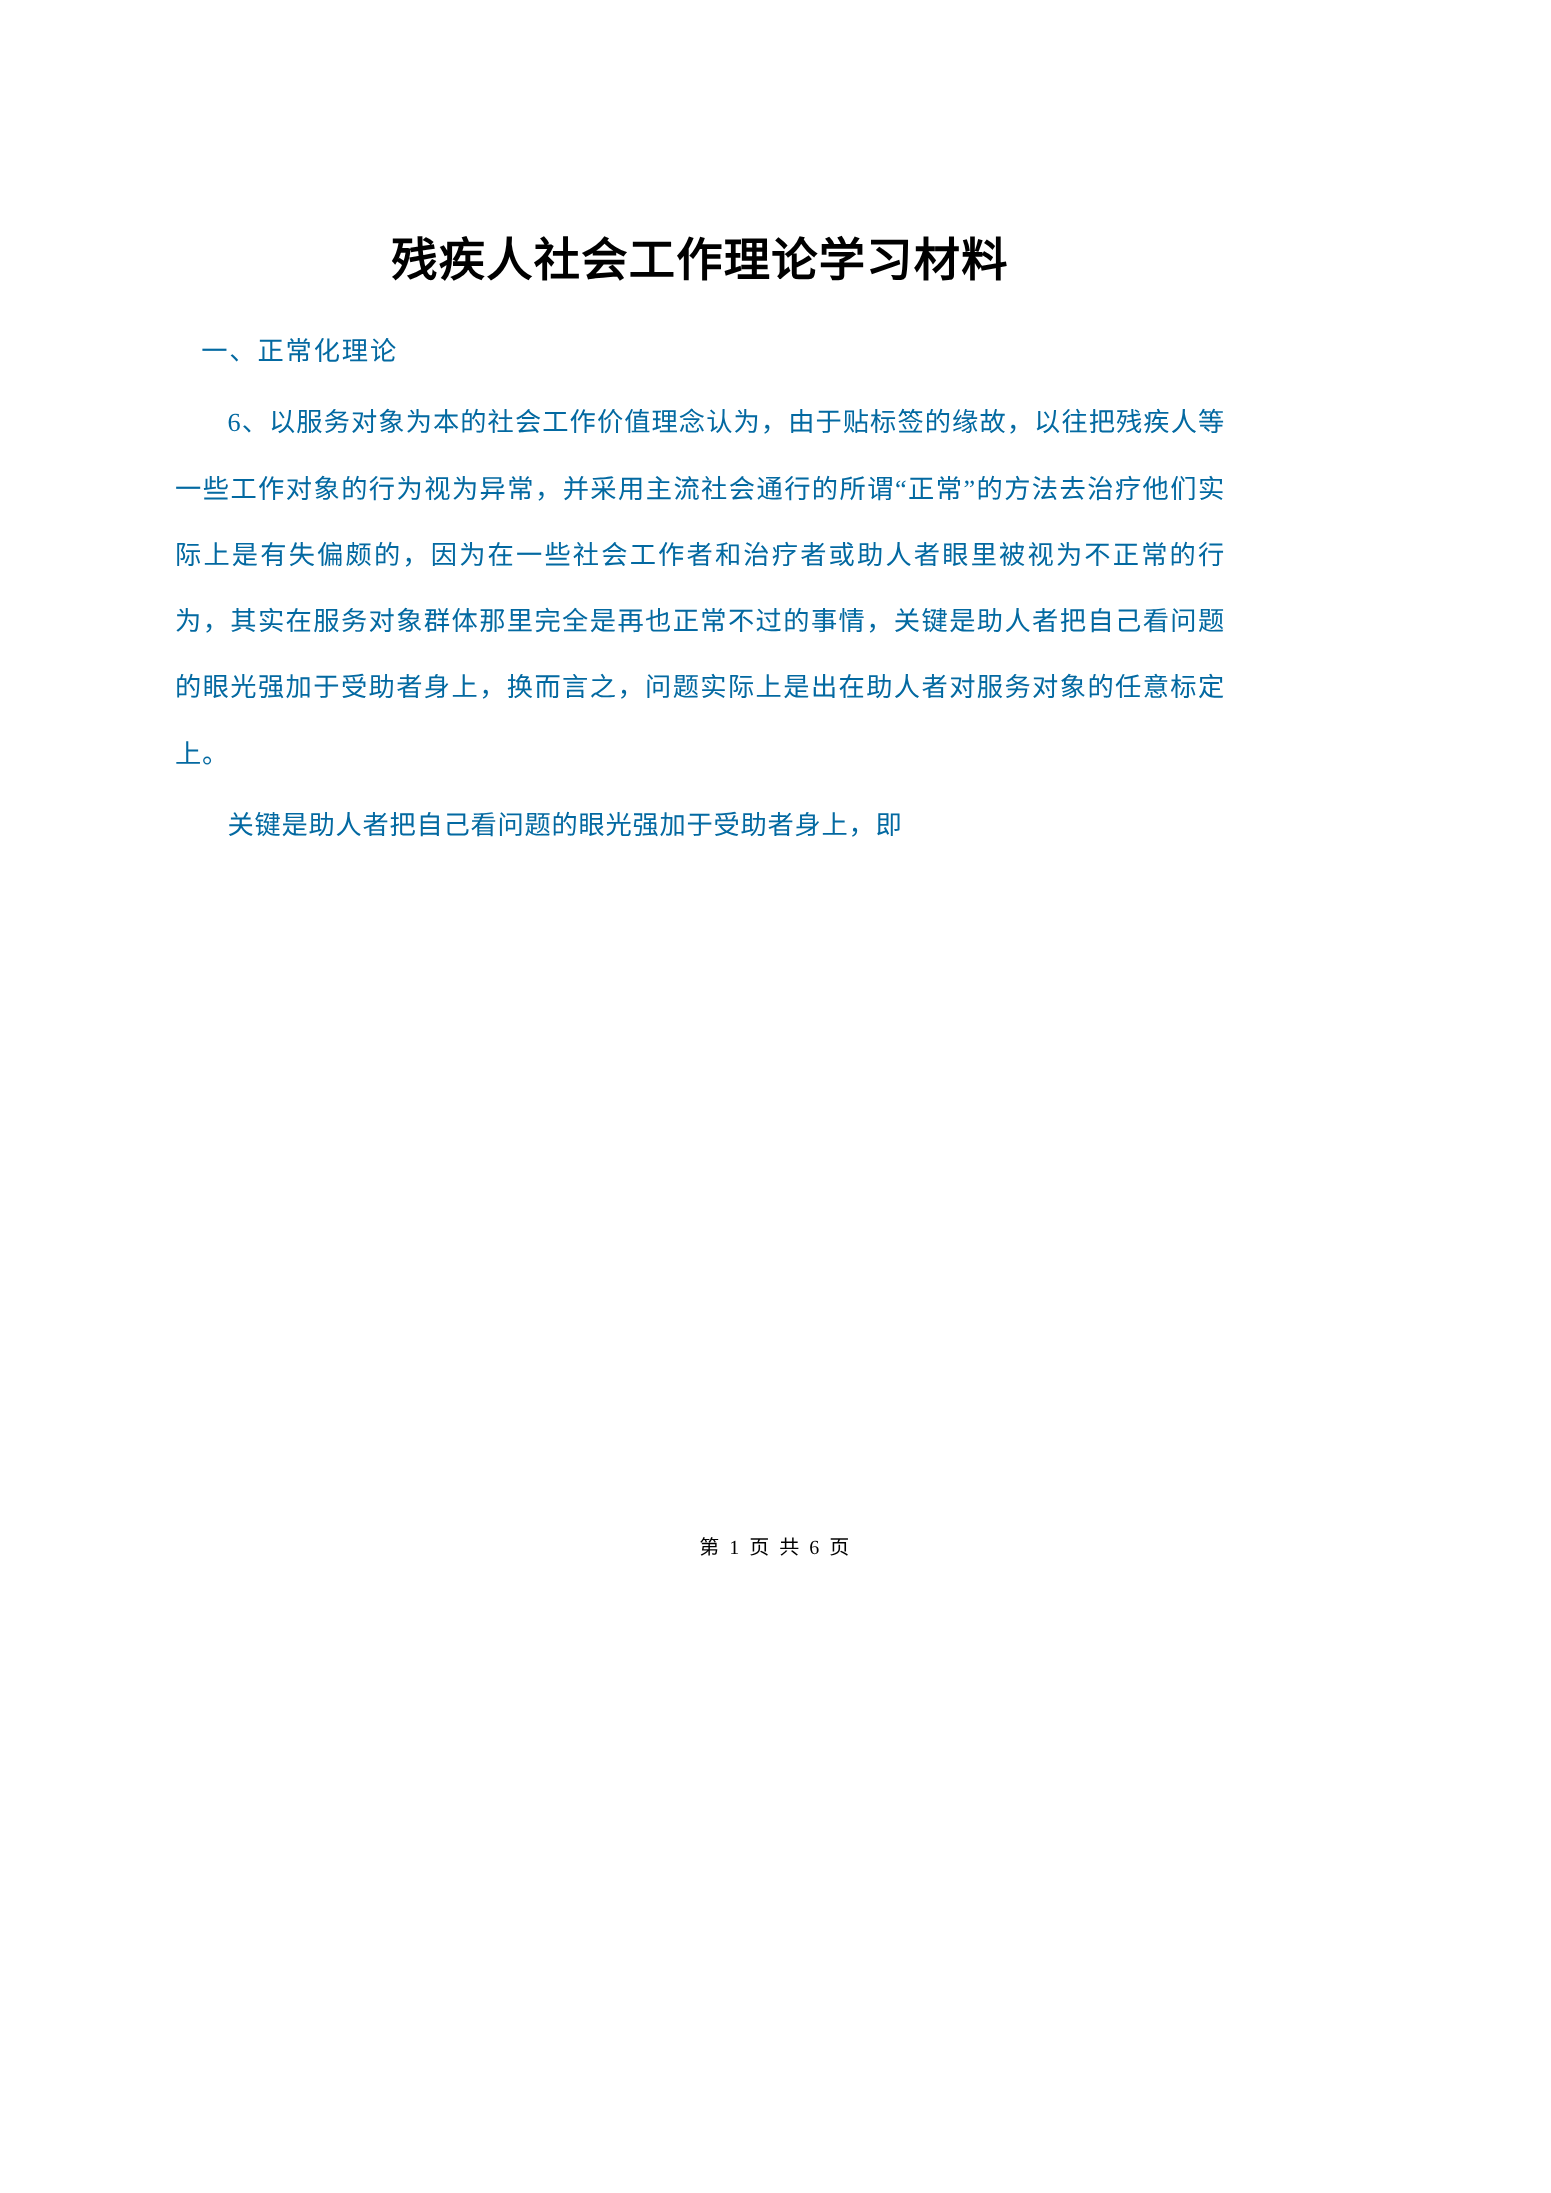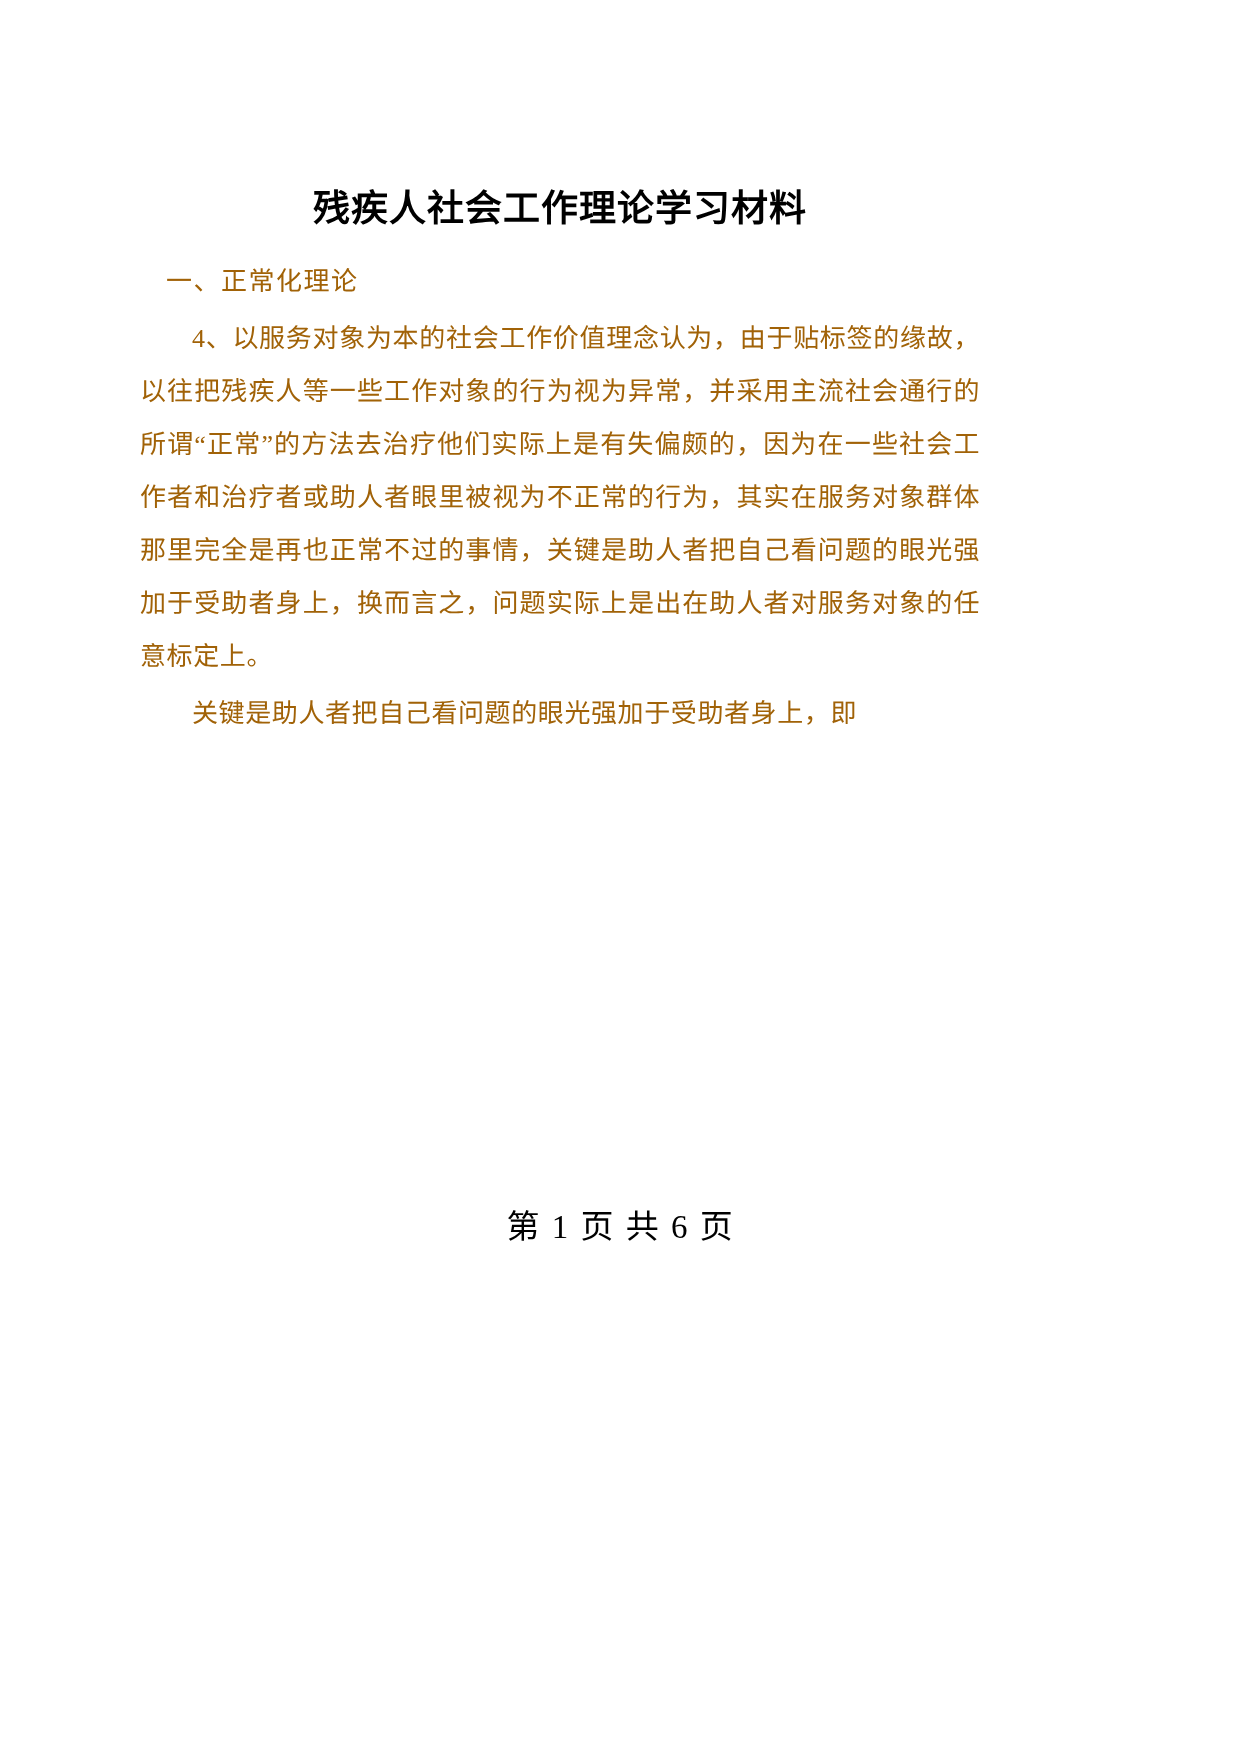--- a/index.html
+++ b/index.html
@@ -32,60 +32,60 @@
     font-family: "DejaVu Serif", "Liberation Serif", serif;
     font-weight: bold;
     font-size: 37px;
     line-height: 1.25;
     text-align: center;
     letter-spacing: 1px;
     margin: 0 0 24px 0;
     color: #000;
   }
   .para {
-    font-size: 26px;
+    font-size: 21px;
     line-height: 53px;
     text-align: justify;
     text-justify: inter-ideograph;
     margin: 0 0 4px 0;
     letter-spacing: 0.6px;
-    color: #a16207;
+    color: #0369a1;
   }
   .para.indent {
     text-indent: 2em;
   }
   .para.heading-line {
     text-indent: 1em;
     letter-spacing: 1.5px;
   }
   .footer {
     position: absolute;
     left: 0;
     right: 0;
     bottom: 88px;
     text-align: center;
-    font-size: 33px;
+    font-size: 16px;
     letter-spacing: 2px;
     color: #000;
     font-family: "Liberation Serif", "DejaVu Serif", serif;
   }
 </style>
 </head>
 <body>
 
 <div class="page">
 
   <div class="doc-body">
 
     <h1 class="doc-title">残疾人社会工作理论学习材料</h1>
 
     <p class="para heading-line">一、正常化理论</p>
 
 
-    <p class="para indent">4、以服务对象为本的社会工作价值理念认为，由于贴标签的缘故，以往把残疾人等一些工作对象的行为视为异常，并采用主流社会通行的所谓“正常”的方法去治疗他们实际上是有失偏颇的，因为在一些社会工作者和治疗者或助人者眼里被视为不正常的行为，其实在服务对象群体那里完全是再也正常不过的事情，关键是助人者把自己看问题的眼光强加于受助者身上，换而言之，问题实际上是出在助人者对服务对象的任意标定上。</p>
+    <p class="para indent">6、以服务对象为本的社会工作价值理念认为，由于贴标签的缘故，以往把残疾人等一些工作对象的行为视为异常，并采用主流社会通行的所谓“正常”的方法去治疗他们实际上是有失偏颇的，因为在一些社会工作者和治疗者或助人者眼里被视为不正常的行为，其实在服务对象群体那里完全是再也正常不过的事情，关键是助人者把自己看问题的眼光强加于受助者身上，换而言之，问题实际上是出在助人者对服务对象的任意标定上。</p>
 
 
     <p class="para indent">关键是助人者把自己看问题的眼光强加于受助者身上，即</p>
 
   </div>
 
   <div class="footer">第 1 页  共 6 页</div>
 
 </div>
 

